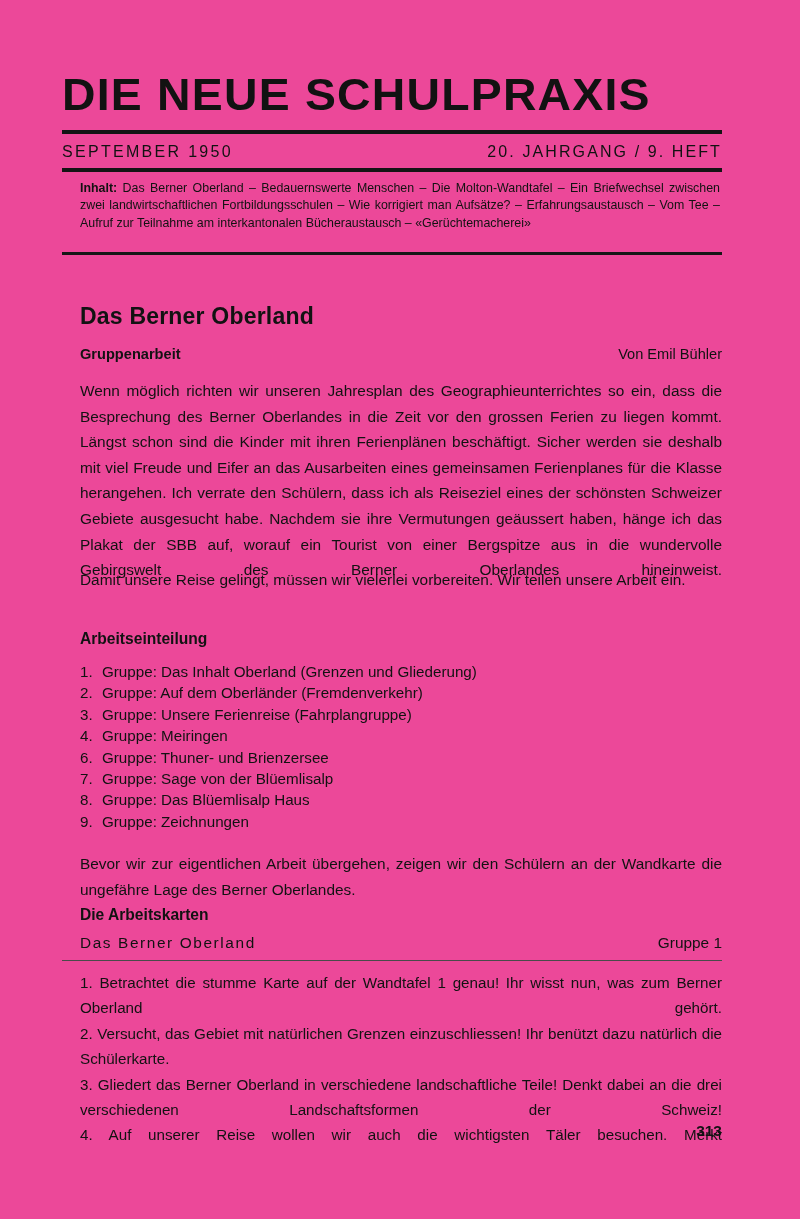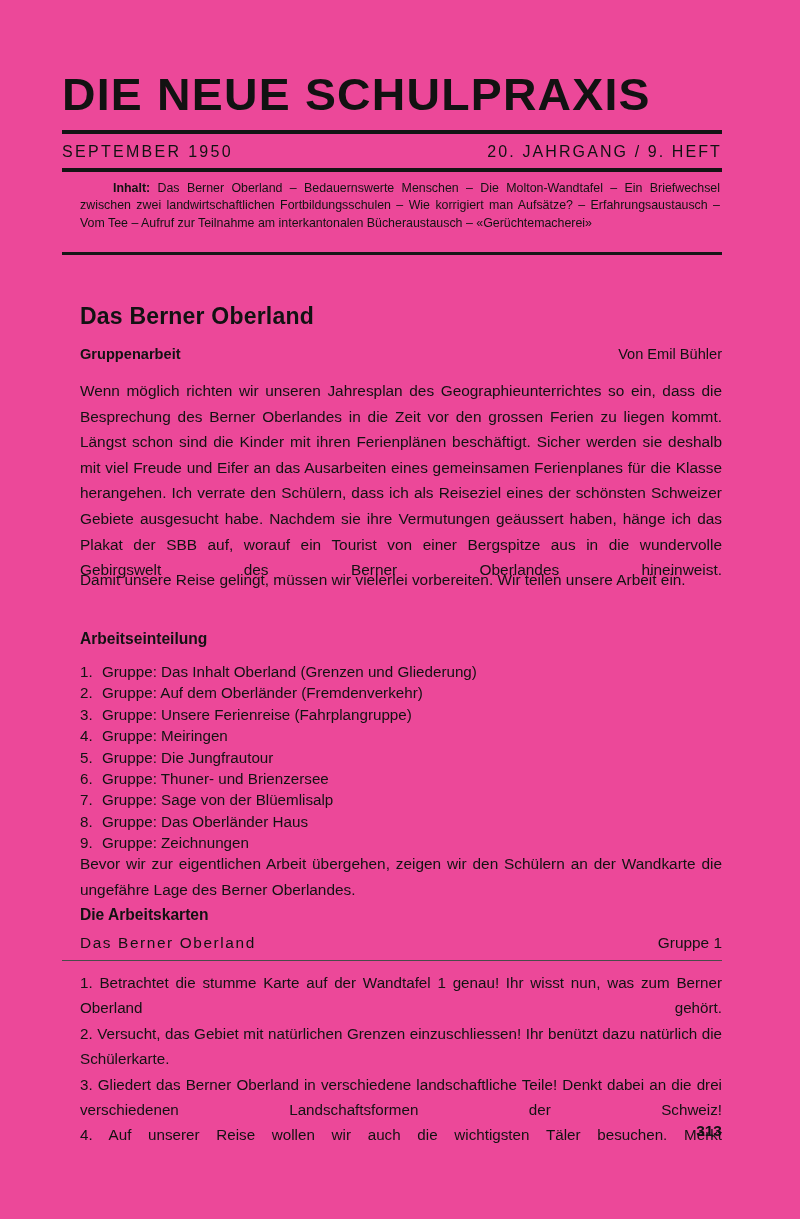--- a/index.html
+++ b/index.html
@@ -66,21 +66,21 @@
   
   .inhalt {
     position: absolute;
     left: 80px;
     top: 180px;
     width: 640px;
     font-size: 12.4px;
     line-height: 17.3px;
     text-align: justify;
   }
-  .inhalt b { font-weight: bold; margin-left: 33px; }
+  .inhalt b { font-weight: bold; }
 
   
   .art-title {
     position: absolute;
     left: 80px;
     top: 303px;
     font-size: 23px;
     font-weight: bold;
     letter-spacing: 0.2px;
   }
@@ -186,24 +186,23 @@
 
   <div class="para lastline-left" style="top:567px;">Damit unsere Reise gelingt, müssen wir vielerlei vorbereiten. Wir teilen unsere Arbeit ein.</div>
 
   <div class="section-head" style="top:630px;text-align:right;">Arbeitseinteilung</div>
 
   <div class="glist" style="top:661px;">
     <div class="li"><span class="num">1.</span><span>Gruppe: Das Inhalt Oberland (Grenzen und Gliederung)</span></div>
     <div class="li"><span class="num">2.</span><span>Gruppe: Auf dem Oberländer (Fremdenverkehr)</span></div>
     <div class="li"><span class="num">3.</span><span>Gruppe: Unsere Ferienreise (Fahrplangruppe)</span></div>
     <div class="li"><span class="num">4.</span><span>Gruppe: Meiringen</span></div>
-    <div class="li"><span class="num">5.</span><span>Gruppe: Die Jungfrautour</span></div>
     <div class="li"><span class="num">6.</span><span>Gruppe: Thuner- und Brienzersee</span></div>
     <div class="li"><span class="num">7.</span><span>Gruppe: Sage von der Blüemlisalp</span></div>
-    <div class="li"><span class="num">8.</span><span>Gruppe: Das Oberländer Haus</span></div>
+    <div class="li"><span class="num">8.</span><span>Gruppe: Das Blüemlisalp Haus</span></div>
     <div class="li"><span class="num">9.</span><span>Gruppe: Zeichnungen</span></div>
   </div>
 
   <div class="para lastline-left" style="top:851px;">Bevor wir zur eigentlichen Arbeit übergehen, zeigen wir den Schülern an der Wandkarte die ungefähre Lage des Berner Oberlandes.</div>
 
   <div class="section-head" style="top:906px;">Die Arbeitskarten</div>
 
   <div class="card-row">
     <span class="left">Das Berner Oberland</span>
     <span class="right">Gruppe 1</span>

